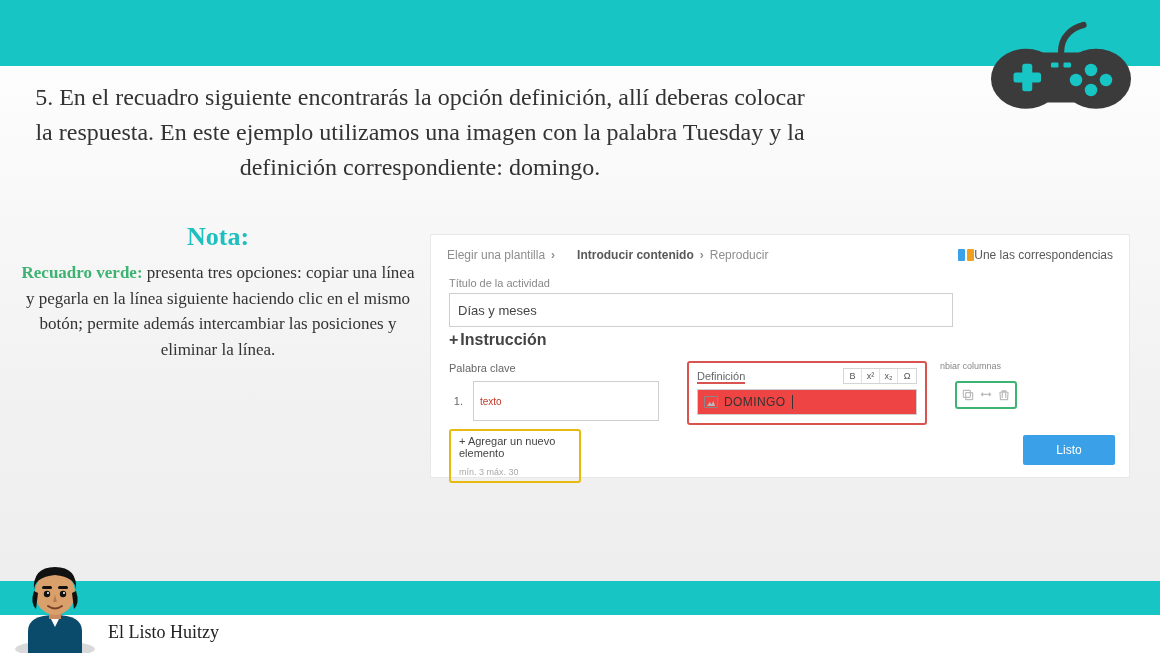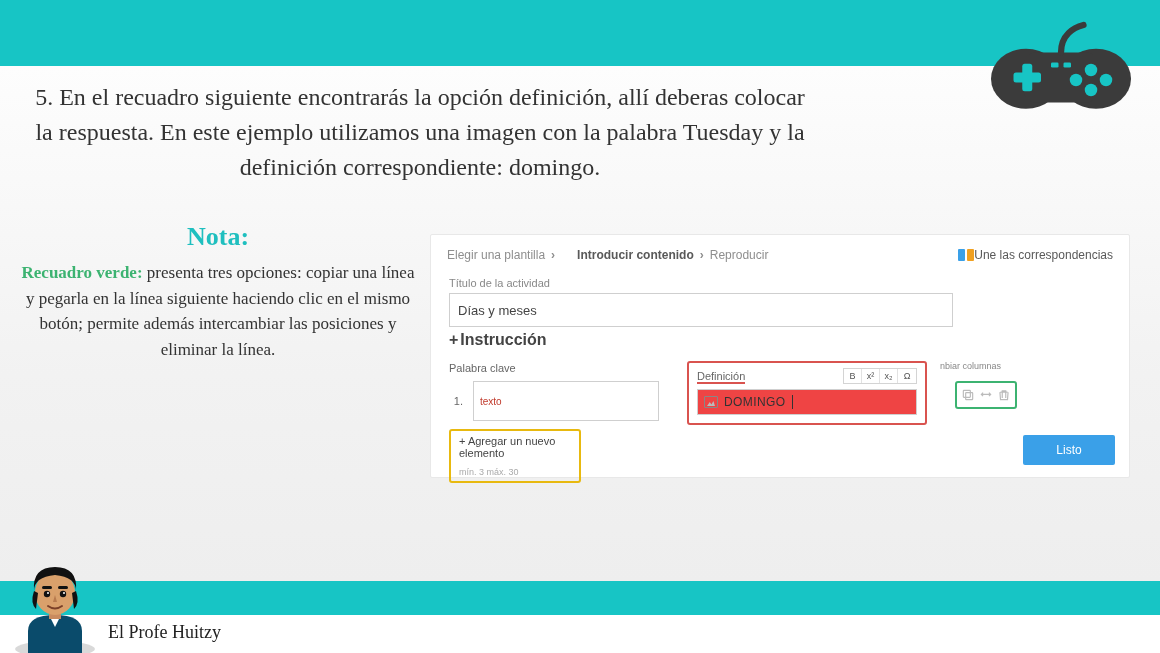--- a/index.html
+++ b/index.html
@@ -229,14 +229,14 @@
     <circle cx="37" cy="41" r="3.2" fill="#111"></circle>
     <circle cx="53" cy="41" r="3.2" fill="#111"></circle>
     <circle cx="38" cy="40" r="1" fill="#fff"></circle>
     <circle cx="54" cy="40" r="1" fill="#fff"></circle>
 
     <path d="M45 42 L43 49 L47 49 Z" fill="#b77a4e"></path>
 
     <path d="M38 53 Q45 58 52 53" stroke="#7a4028" stroke-width="2" fill="none" stroke-linecap="round"></path>
   </svg>
 
-  <div class="footer-name">El Profe Huitzy</div>
+  <div class="footer-name">El Listo Huitzy</div>
 </div>
 
 </body></html>

